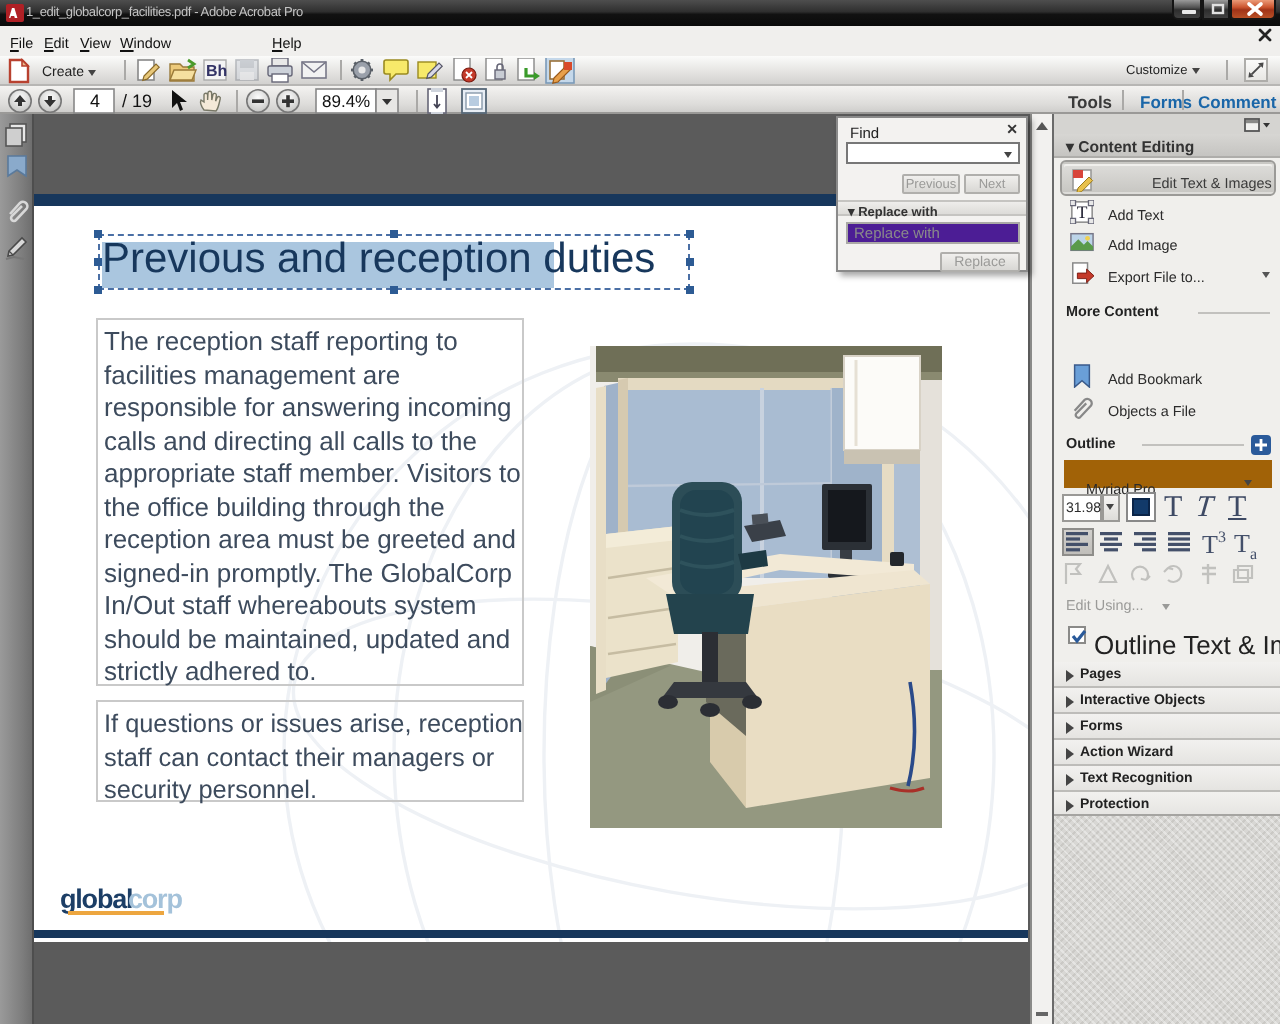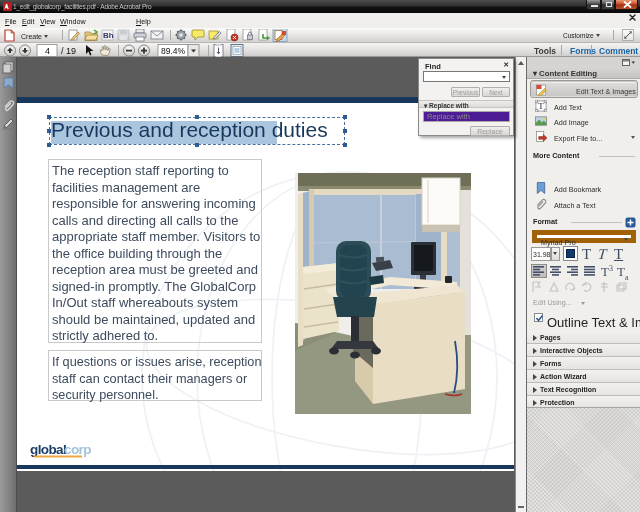--- a/index.html
+++ b/index.html
@@ -68,35 +68,35 @@
 #ptop { left:0; top:0; width:113px; height:10px; background:#d5d4d1; }
 #phdr { left:0; top:10px; width:113px; height:12px; background:linear-gradient(#d7d6d3,#c5c4c1); border-bottom:1px solid #aeadaa; }
 #phdr .t { position:absolute; left:6px; top:2px; font-weight:bold; font-size:7.8px; color:#333; }
 .prow { position:absolute; left:4px; width:106px; height:14px; }
 .prow .ic { position:absolute; left:4px; top:0px; width:12px; height:12px; }
 .prow .lb { position:absolute; left:23px; top:3px; font-size:7.2px; color:#2b2b2b; white-space:nowrap; }
 #rowedit { left:4px; top:24px; width:106px; height:16px; border:1px solid #98979400; outline:1px solid #9b9a97; border-radius:2px;
   background:linear-gradient(#deddda,#c8c7c3); box-shadow:inset 0 1px 0 #f0efec; }
 .sechdr { position:absolute; left:7px; font-weight:bold; font-size:7.2px; color:#222; }
 .secline { position:absolute; height:1px; background:#c2c1be; }
-#fontsel { position:absolute; left:5px; top:173px; width:104px; height:13px; background:#fff; border:5px solid #a16207; font-size:9.5px; }
+#fontsel { position:absolute; left:5px; top:173px; width:104px; height:13px; background:#fff; border:7px solid #a16207; font-size:9.5px; }
 .tbtn { font-family:"Liberation Serif", serif; font-size:15px; font-weight:normal; color:#3e4a64; }
 #fontsel .v { position:absolute; left:4px; top:2.5px; font-size:7.2px; }
 #fontsel .a { position:absolute; right:3px; top:3px; }
 .ddarrow { width:0; height:0; border-left:2.5px solid transparent; border-right:2.5px solid transparent; border-top:3.5px solid #444; }
 .accordion { position:absolute; left:0px; width:113px; height:13px; background:linear-gradient(#f2f1ef,#e5e4e1); border-bottom:1px solid #bdbcb9; }
 .accordion .tri { position:absolute; left:6px; top:4px; width:0; height:0; border-top:3px solid transparent; border-bottom:3px solid transparent; border-left:4px solid #444; }
 .accordion .lb { position:absolute; left:13px; top:2.5px; font-weight:bold; font-size:7px; color:#222; }
 #hatch { left:0; top:350px; width:113px; height:105px;
   background-color:#d8d7d4; background-image:repeating-linear-gradient(45deg,rgba(255,255,255,0.35) 0 1px,rgba(0,0,0,0) 1px 2.8px),repeating-linear-gradient(-45deg,rgba(160,158,152,0.25) 0 1px,rgba(0,0,0,0) 1px 2.8px); border-top:1px solid #a5a4a1; }
 
 
 #find { left:418px; top:58px; width:96px; height:78px; background:#f3f2f0; border:1px solid #8a8a8a;
   box-shadow:2px 2px 3px rgba(0,0,0,0.35); font-size:8px; color:#333; }
-#find .hdr { position:absolute; left:6px; top:3px; font-weight:bold; color:#222; font-size:7.5px; }
+#find .hdr { position:absolute; left:6px; top:3px; font-weight:normal; color:#222; font-size:7.5px; }
 #find .x { position:absolute; right:4px; top:2px; font-weight:bold; color:#333; font-size:7px; }
 #find .inp { position:absolute; left:4px; top:12px; width:87px; height:11px; background:#fff; border:1px solid #777; }
 #find .btn { position:absolute; height:10px; background:linear-gradient(#f0efed,#d8d7d4); border:1px solid #b0afac; color:#9a9a98; text-align:center; font-size:7px; line-height:9px; border-radius:1px; }
 #find .band { position:absolute; left:0px; top:41px; width:94px; height:8px; background:linear-gradient(#eeedeb,#dcdbd8); border-top:1px solid #c5c4c1; border-bottom:1px solid #c5c4c1; }
 #find .inp2 { position:absolute; left:4px; top:52px; width:87px; height:11px; background:#4c1d95; border:1px solid #aaa9a6; color:#8a8a8a; font-size:7.5px; padding-left:3px; line-height:10px;}
 </style>
 </head>
 <body>
 <div id="app">
 
@@ -481,23 +481,23 @@
     <div class="prow" style="top:125px;">
       <svg class="ic" viewBox="0 0 13 13">
           <path d="M2.5 0.5 h8 v12 l-4 -3.5 -4 3.5 z" fill="#6a9fd8" stroke="#3a5a8a" stroke-width="0.8"></path>
         </svg>
       <span class="lb">Add Bookmark</span>
     </div>
     <div class="prow" style="top:141px;">
       <svg class="ic" viewBox="0 0 13 13">
           <path d="M2.5 8 L8 2 a2.4 2.4 0 0 1 3.4 3.2 L5.6 11.4 a1.5 1.5 0 0 1 -2.2 -2 L8.8 4" fill="none" stroke="#888" stroke-width="1.2"></path>
         </svg>
-      <span class="lb">Attach a Text</span>
-    </div>
-    <div class="sechdr" style="top:160px; left:6px;">Format</div>
+      <span class="lb">Objects a File</span>
+    </div>
+    <div class="sechdr" style="top:160px; left:6px;">Outline</div>
     <div class="secline" style="left:44px; right:18px; top:165px;"></div>
     <svg style="position:absolute; right:4px; top:160px;" width="11" height="11" viewBox="0 0 11 11">
         <rect x="0.5" y="0.5" width="10" height="10" rx="2" fill="#2a5a9a"></rect>
         <path d="M5.5 2.5 v6 M2.5 5.5 h6" stroke="#fff" stroke-width="1.4"></path>
       </svg>
     <div id="fontsel">
         <span class="v">Myriad Pro</span>
         <span class="a ddarrow"></span>
       </div>
 

